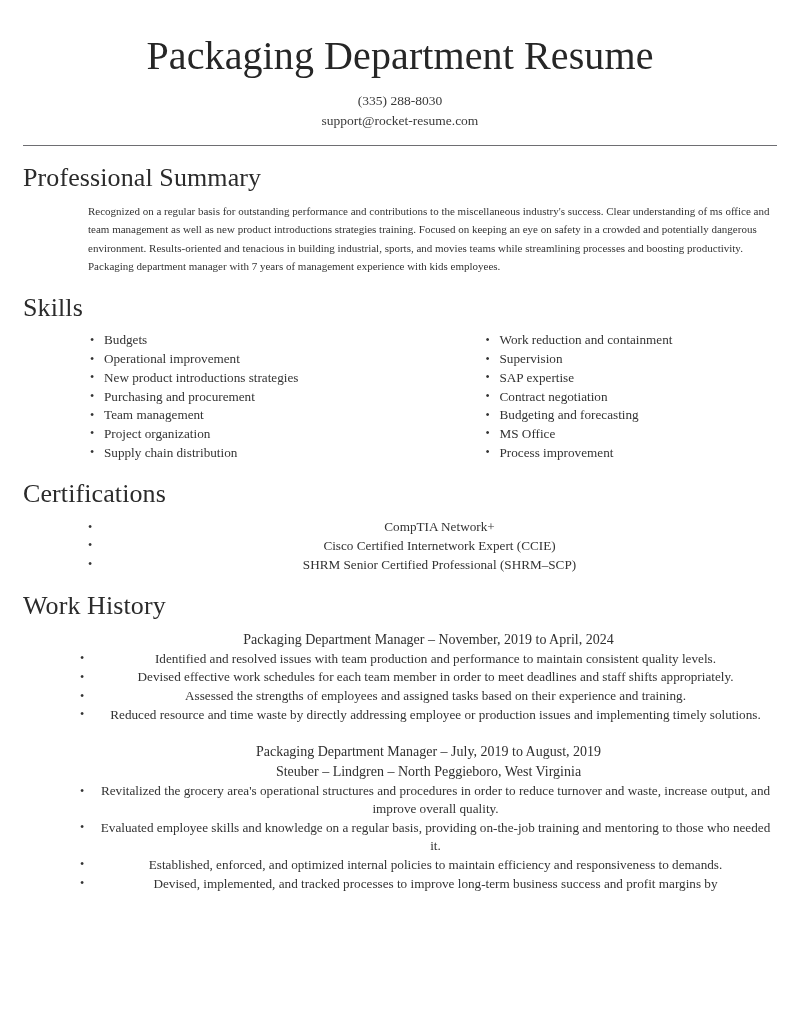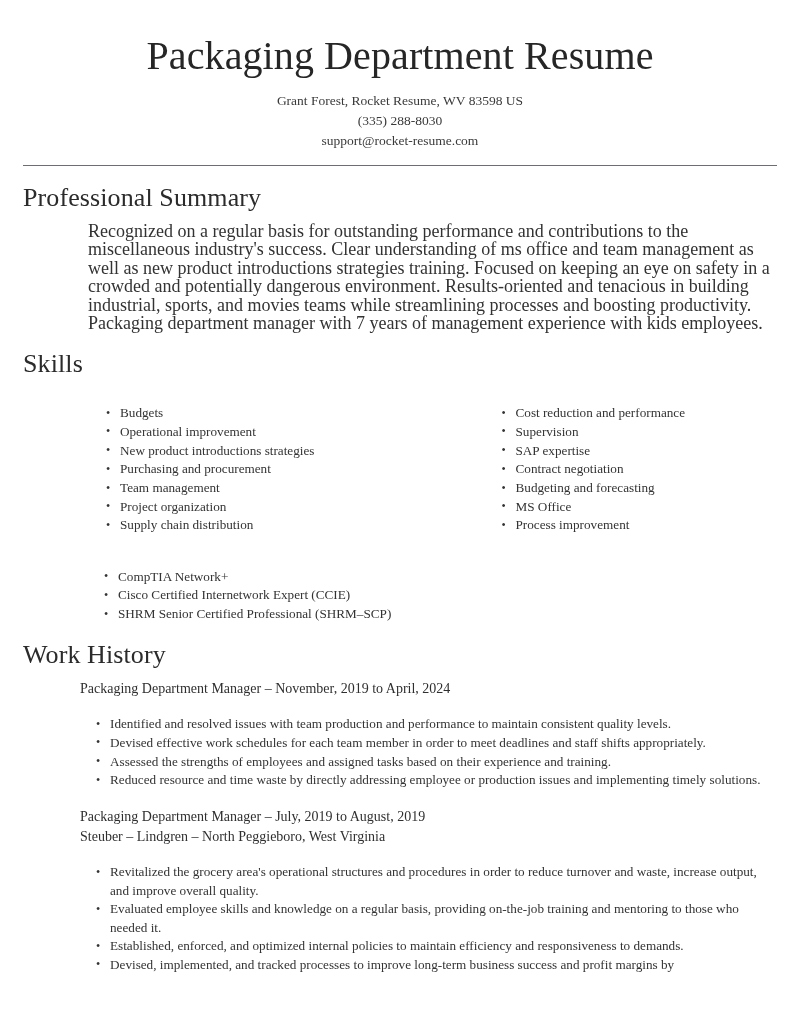--- a/index.html
+++ b/index.html
@@ -64,31 +64,31 @@
     margin: 0 0 9px 0;
     letter-spacing: 0.1px;
     font-family: Liberation Serif, serif;
   }
 
   .section-body {
     padding-left: 65px;
   }
 
   .summary-text {
-    font-size: 18px;
+    font-size: 11px;
     line-height: 18.4px;
     color: #333333;
     margin: 0;
     text-align: left;
   }
 
   
   ul.bullets {
     list-style: none;
-    margin: 16px;
+    margin: 0;
     padding: 0;
     font-family: Liberation Serif, serif;
   }
   ul.bullets > li {
     position: relative;
     padding-left: 14px;
     font-size: 13.2px;
     line-height: 18.2px;
     color: #333333;
     margin: 0 0 0.5px 0;
@@ -105,24 +105,24 @@
 
   
   .skills-columns {
     display: flex;
     padding-left: 67px;
   }
   .skills-col { width: 50%; box-sizing: border-box; }
   .skills-col.right { padding-left: 52px; }
 
   
-  .certs-body { padding-left: 65px; }
-
-  
-  .work-body { padding-left: 57px; }
+  .certs-body { padding-left: 65px; text-align: center; }
+
+  
+  .work-body { padding-left: 57px; text-align: center; }
 
   .job { margin-bottom: 1px; }
   .job + .job { margin-top: 18px; }
 
   .job-title-line,
   .job-company-line {
     font-size: 14px;
     line-height: 20px;
     color: #2f2f2f;
     white-space: nowrap;
@@ -141,21 +141,20 @@
   .sep { white-space: pre; }
 </style>
 </head>
 <body>
 
 <div class="page">
 
   <h1 class="resume-title">Packaging Department Resume</h1>
 
   <div class="contact-block">
-    <span class="contact-line">Grant Forest, Rocket Resume, WV 83598 US</span>
     <span class="contact-line">(335) 288-8030</span>
     <span class="contact-line">support@rocket-resume.com</span>
   </div>
 
   <hr class="header-rule">
 
   <div class="section">
     <h2 class="section-heading">Professional Summary</h2>
     <div class="section-body">
       <p class="summary-text">Recognized on a regular basis for outstanding performance and contributions to the miscellaneous industry's success. Clear understanding of ms office and team management as well as new product introductions strategies training. Focused on keeping an eye on safety in a crowded and potentially dangerous environment. Results-oriented and tenacious in building industrial, sports, and movies teams while streamlining processes and boosting productivity. Packaging department manager with 7 years of management experience with kids employees.</p>
@@ -171,33 +170,34 @@
           <li>Operational improvement</li>
           <li>New product introductions strategies</li>
           <li>Purchasing and procurement</li>
           <li>Team management</li>
           <li>Project organization</li>
           <li>Supply chain distribution</li>
         </ul>
       </div>
       <div class="skills-col right">
         <ul class="bullets">
-          <li>Cost reduction and performance</li>
+          <li>Work reduction and containment</li>
           <li>Supervision</li>
           <li>SAP expertise</li>
           <li>Contract negotiation</li>
           <li>Budgeting and forecasting</li>
           <li>MS Office</li>
           <li>Process improvement</li>
         </ul>
       </div>
     </div>
   </div>
 
   <div class="section">
+    <h2 class="section-heading">Certifications</h2>
     <div class="certs-body">
       <ul class="bullets">
         <li>CompTIA Network+</li>
         <li>Cisco Certified Internetwork Expert (CCIE)</li>
         <li>SHRM Senior Certified Professional (SHRM–SCP)</li>
       </ul>
     </div>
   </div>
 
   <div class="section">

